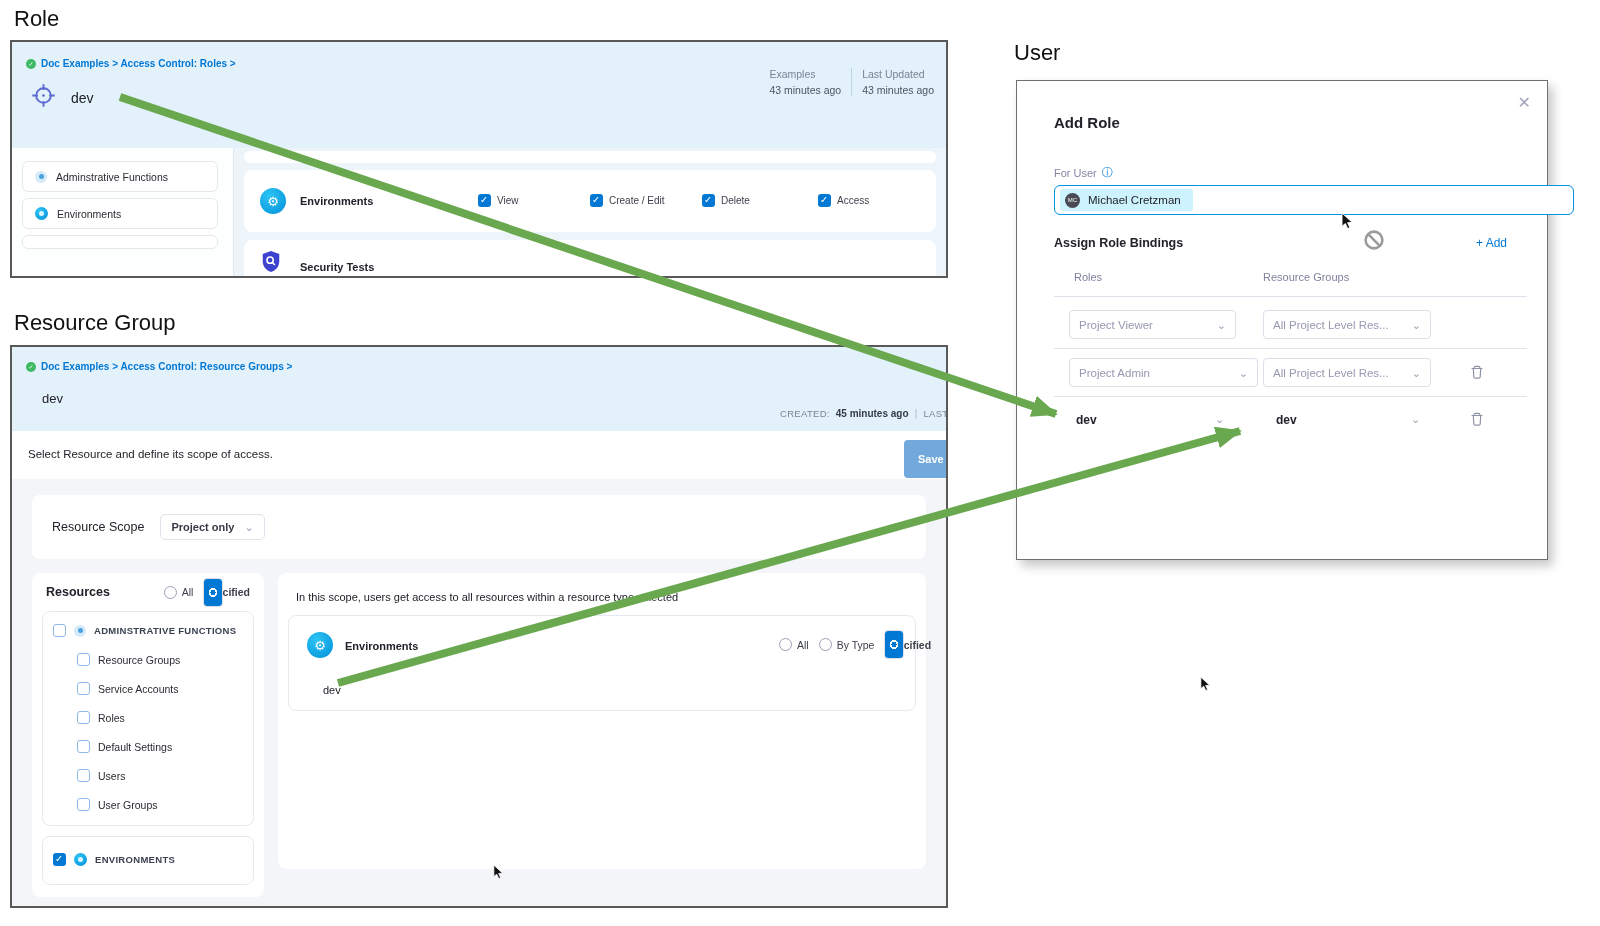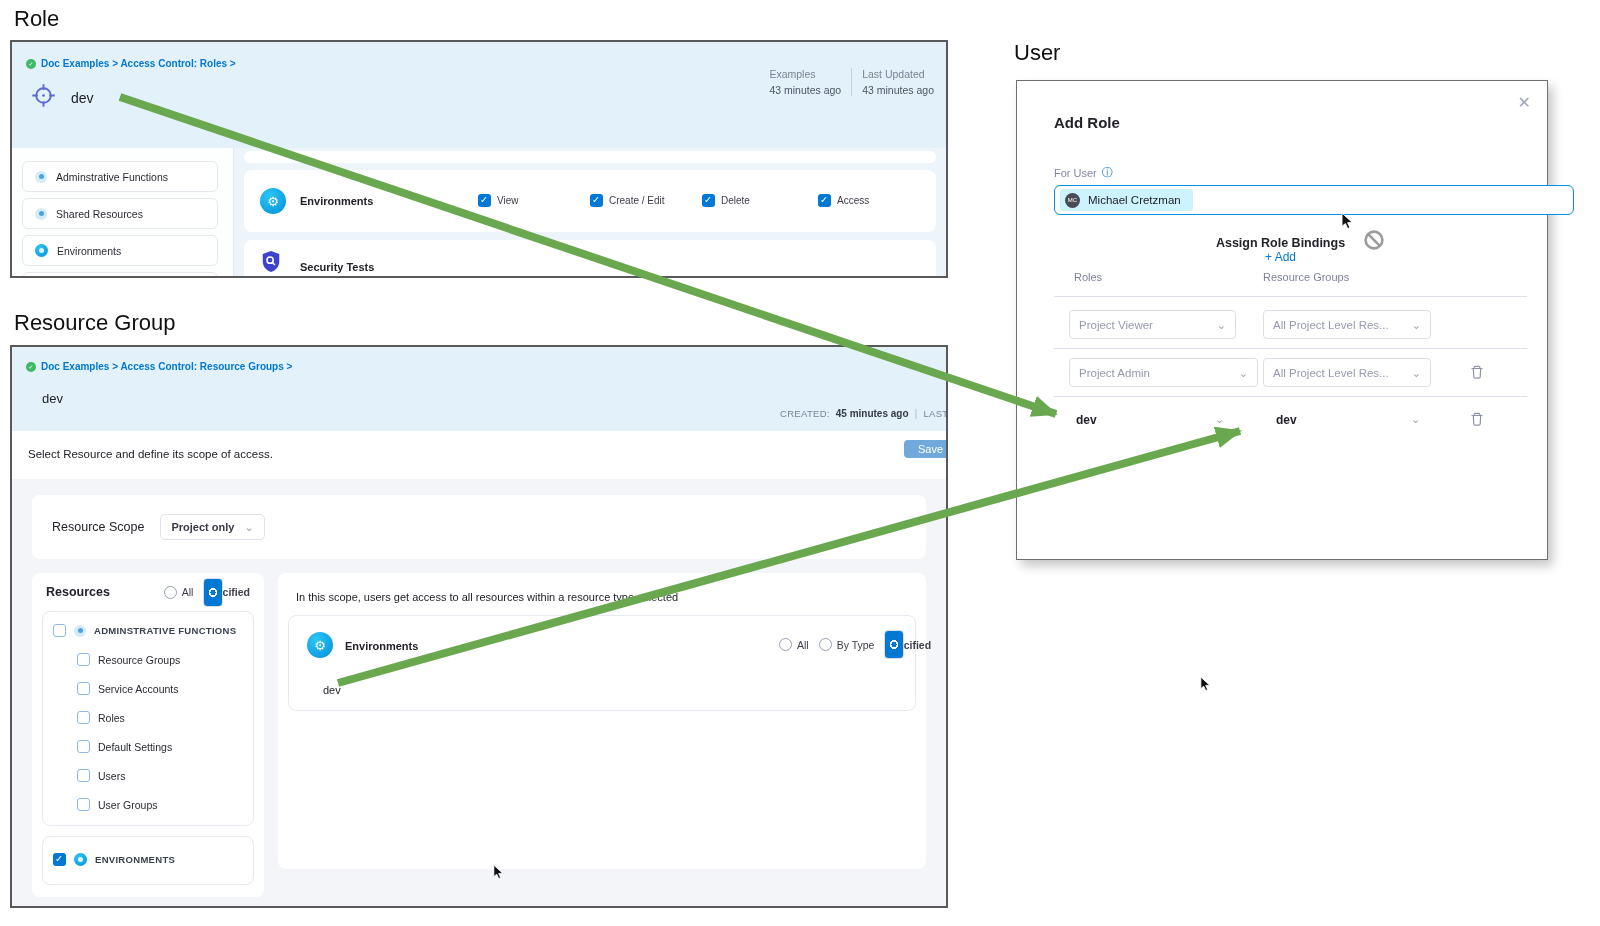--- a/index.html
+++ b/index.html
@@ -57,23 +57,23 @@
   
   .rg-panel { left:10px; top:345px; width:938px; height:563px; background:#f3f5f9; }
   .rg-header { position:absolute; left:0; top:0; right:0; height:84px; background:#e3f1fb; }
   .rg-title { position:absolute; left:30px; top:44px; font-size:13px; color:#22222a; }
   .rg-meta { position:absolute; left:768px; top:60px; display:flex; align-items:center; gap:6px; white-space:nowrap; }
   .rg-meta .lab { font-size:9.5px; color:#7b8396; letter-spacing:.3px; }
   .rg-meta .val { font-size:10px; color:#343b46; font-weight:600; }
   .rg-meta .bar { color:#b4bfca; font-size:11px; }
   .rg-descbar { position:absolute; left:0; top:84px; right:0; height:48px; background:#fff; }
   .rg-desc { position:absolute; left:16px; top:17px; font-size:11.5px; color:#22222a; }
-  .save-btn { position:absolute; right:-20px; top:9px; width:62px; height:18px; background:#71a9dc;
+  .save-btn { position:absolute; right:-20px; top:9px; width:62px; height:38px; background:#71a9dc;
               border-radius:4px; color:#fff; font-size:11px; display:flex; align-items:center;
-              padding-left:14px; }
+              padding-left:14px;font-weight:bold; }
   .rg-content { position:absolute; left:0; top:132px; right:0; bottom:0; padding:16px 20px; }
   .scope-card { height:64px; background:#fff; border-radius:8px; display:flex; align-items:center;
                 padding:0 20px; margin-bottom:14px; }
   .scope-label { font-size:12.5px; font-weight:400; color:#22222a; }
   .dropdown { margin-left:16px; border:1px solid #dfe2ea; border-radius:5px; background:#fff;
               display:flex; align-items:center; gap:10px; padding:6px 10px; }
   .dropdown .val { font-size:11px; font-weight:600; color:#383946; }
   .chev { color:#9aa0b5; font-size:11px; line-height:8px; }
   .rg-cols { display:flex; gap:14px; align-items:flex-start; }
   .rg-left { width:232px; background:#fff; border-radius:8px; padding:12px 10px; }
@@ -109,21 +109,21 @@
   .dlg-title { position:absolute; left:37px; top:33px; font-size:15px; font-weight:700; color:#22222a; }
   .for-user { position:absolute; left:37px; top:84px; font-size:11px; color:#8486a5; display:flex; gap:5px; align-items:center;}
   .info-icon { color:#0278d5; font-size:11px; }
   .user-input { position:absolute; left:37px; top:104px; width:520px; height:30px; border:1.5px solid #0092e4;
                 border-radius:6px; background:#fff; display:flex; align-items:center; padding:0 5px; }
   .chip { background:#cdf3fe; border-radius:3px; height:22px; display:flex; align-items:center;
           gap:8px; padding:0 12px 0 5px; }
   .avatar { width:15px; height:15px; border-radius:50%; background:#4a4a55; color:#fff; font-size:6px;
             display:flex; align-items:center; justify-content:center; letter-spacing:.2px; }
   .chip-name { font-size:11.5px; color:#22222a; }
-  .assign-row { position:absolute; left:37px; right:40px; top:155px; display:flex; align-items:center;flex-direction:column; }
+  .assign-row { position:absolute; left:37px; right:40px; top:155px; display:flex; align-items:center; }
   .assign-label { font-size:12.5px; font-weight:700; color:#22222a; flex:1; }
   .add-link { font-size:12px; color:#0278d5; font-weight:500; cursor:pointer; }
   .cols-row { position:absolute; left:57px; top:190px; font-size:11px; color:#7f829e; }
   .col2 { position:absolute; left:189px; top:0; white-space:nowrap; }
   .u-div { position:absolute; left:37px; width:473px; height:1px; background:#dfe1ea; }
   .sel { position:absolute; height:29px; border:1px solid #dcdfe8; border-radius:4px; background:#fff;
          display:flex; align-items:center; padding:0 9px; }
   .sel .txt { font-size:11.5px; color:#9699b0; flex:1; white-space:nowrap; overflow:hidden; }
   .plain-val { position:absolute; font-size:12px; font-weight:600; color:#22222a; }
   .plain-chev { position:absolute; color:#9aa0b5; font-size:11px; }
@@ -164,24 +164,20 @@
           <div class="meta-label">Last Updated</div>
           <div class="meta-value">43 minutes ago</div>
         </div>
       </div>
     </div>
     <div class="r-body">
       <div class="r-side">
         <div class="side-card">
           <span class="dot-icon"></span>
           <span class="side-label">Adminstrative Functions</span>
-        </div>
-        <div class="side-card">
-          <span class="dot-icon"></span>
-          <span class="side-label">Shared Resources</span>
         </div>
         <div class="side-card">
           <span class="solid-icon"></span>
           <span class="side-label">Environments</span>
         </div>
         <div class="side-card sliver"></div>
       </div>
       <div class="r-content">
         <div class="part-card"></div>
         <div class="perm-card">

